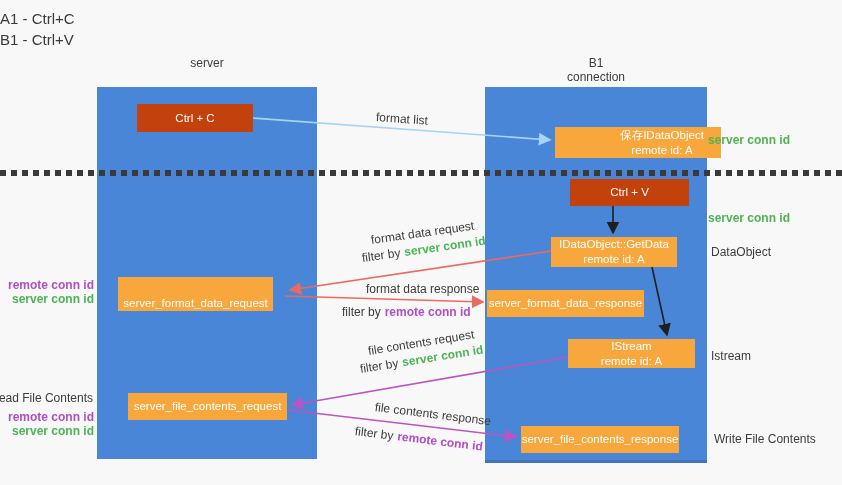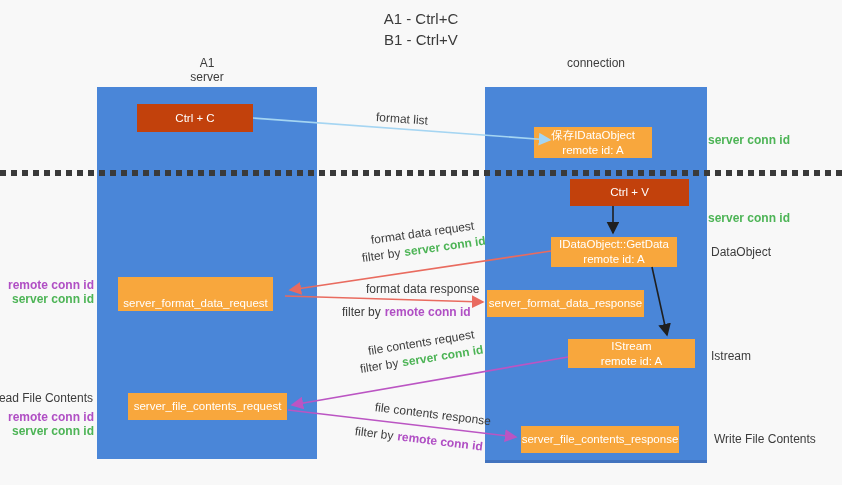--- a/index.html
+++ b/index.html
@@ -5,21 +5,21 @@
   html,body{margin:0;padding:0;}
   body{
     font-family:"Liberation Sans","DejaVu Sans",sans-serif;
     background:#eee;
   }
   .canvas{
     position:relative;width:842px;height:485px;background:#f8f8f8;
     overflow:hidden;margin:0 auto;
   }
   .title{
-    position:absolute;left:0;top:8px;width:100%;text-align:center;
+    position:absolute;left:0;top:8px;width:100%;
     font-size:15px;line-height:21px;color:#3a3a3a;z-index:5;
   }
   .col-header{
     position:absolute;text-align:center;font-size:12px;line-height:14px;
     color:#3c3c3c;z-index:5;
   }
   .col{position:absolute;background:#4a86d8;z-index:1;}
   .col-right-edge{border-bottom:3px solid #4273be;box-sizing:border-box;}
   .divider{
     position:absolute;left:0;top:170px;width:842px;height:6px;z-index:2;
@@ -50,37 +50,37 @@
 <body>
 
 <div class="canvas">
 
   <div class="title">
     <div>A1 - Ctrl+C</div>
     <div>B1 - Ctrl+V</div>
   </div>
 
   <div class="col-header" style="left:97px;top:56px;width:220px;">
-    <div>A1</div>
     <div>server</div>
   </div>
   <div class="col-header" style="left:485px;top:56px;width:222px;">
+    <div>B1</div>
     <div>connection</div>
   </div>
 
   <div class="col" style="left:97px;top:87px;width:220px;height:372px;"></div>
   <div class="col col-right-edge" style="left:485px;top:87px;width:222px;height:376px;"></div>
 
   <div class="divider"></div>
 
   <div class="box green" style="left:137px;top:104px;width:116px;height:28px;">
     <span>Ctrl + C</span>
   </div>
 
-  <div class="box orange" style="left:534px;top:127px;width:118px;height:31px;">
+  <div class="box orange" style="left:555px;top:127px;width:118px;height:31px;padding-left:48px;">
     <span>保存IDataObject</span>
     <span>remote id: A</span>
   </div>
 
   <div class="box green" style="left:554px;top:179px;width:119px;height:27px;margin-left:16px;">
     <span>Ctrl + V</span>
   </div>
 
   <div class="box orange" style="left:551px;top:237px;width:126px;height:30px;">
     <span>IDataObject::GetData</span>

